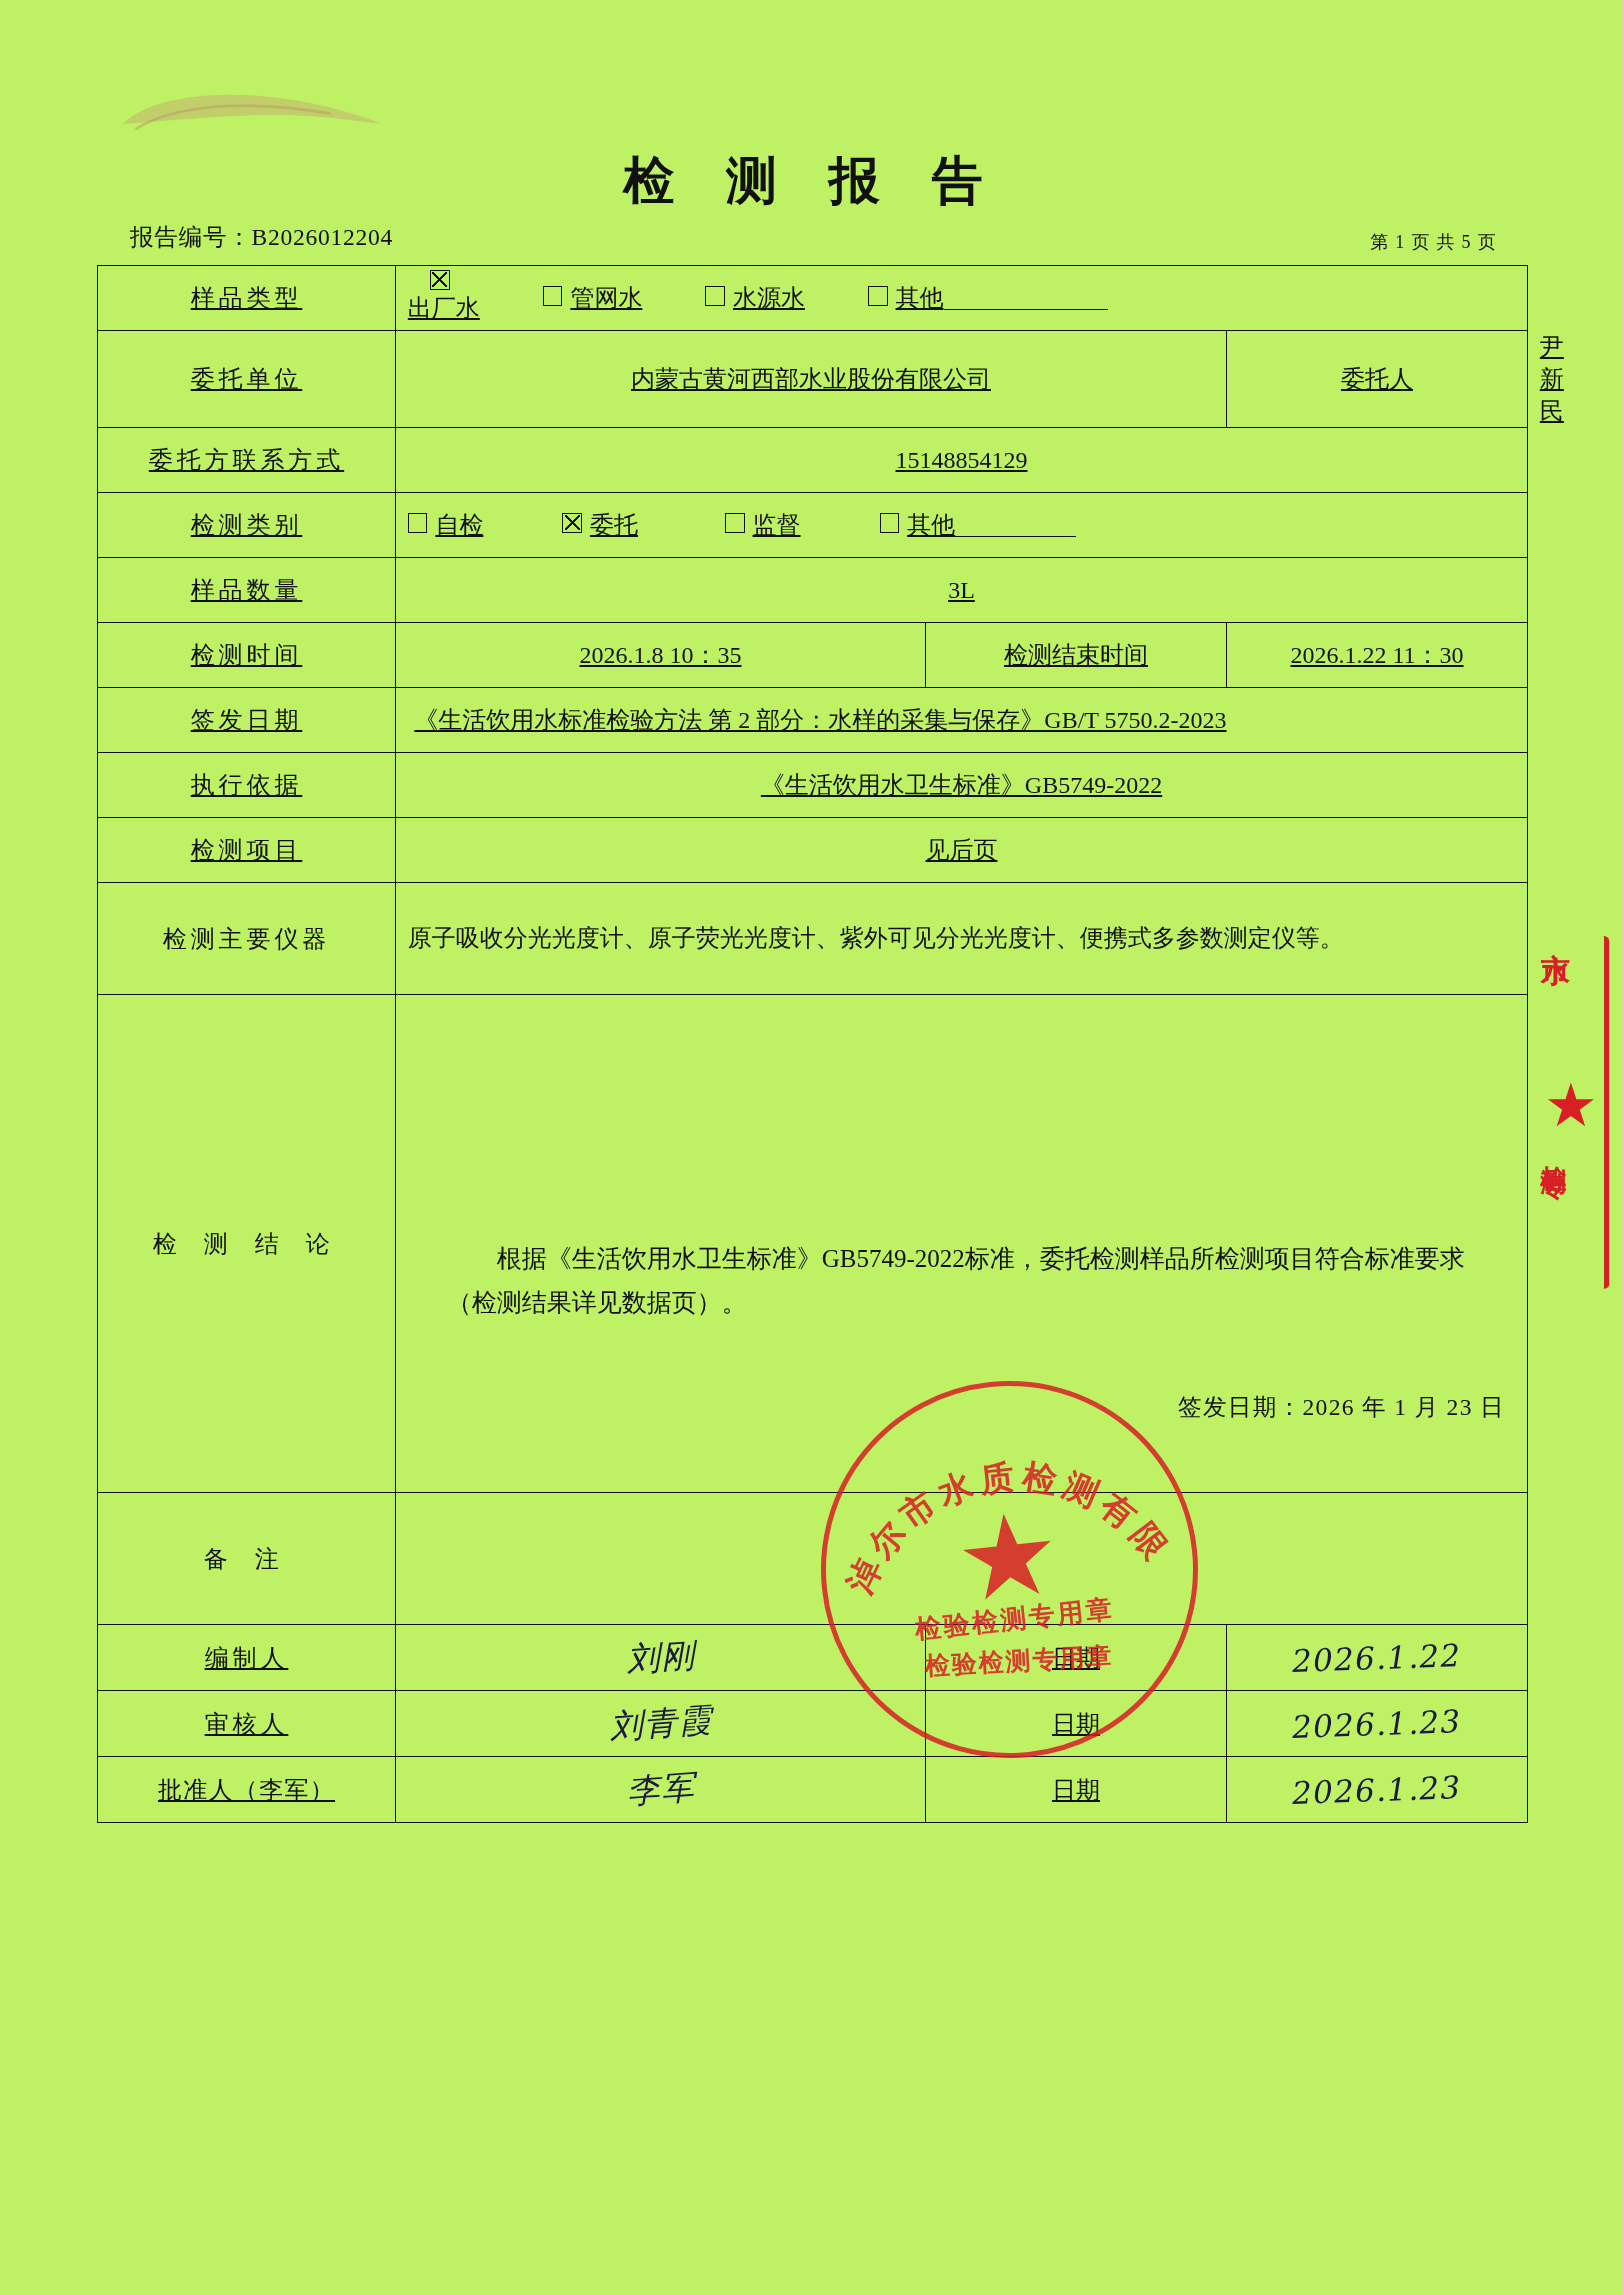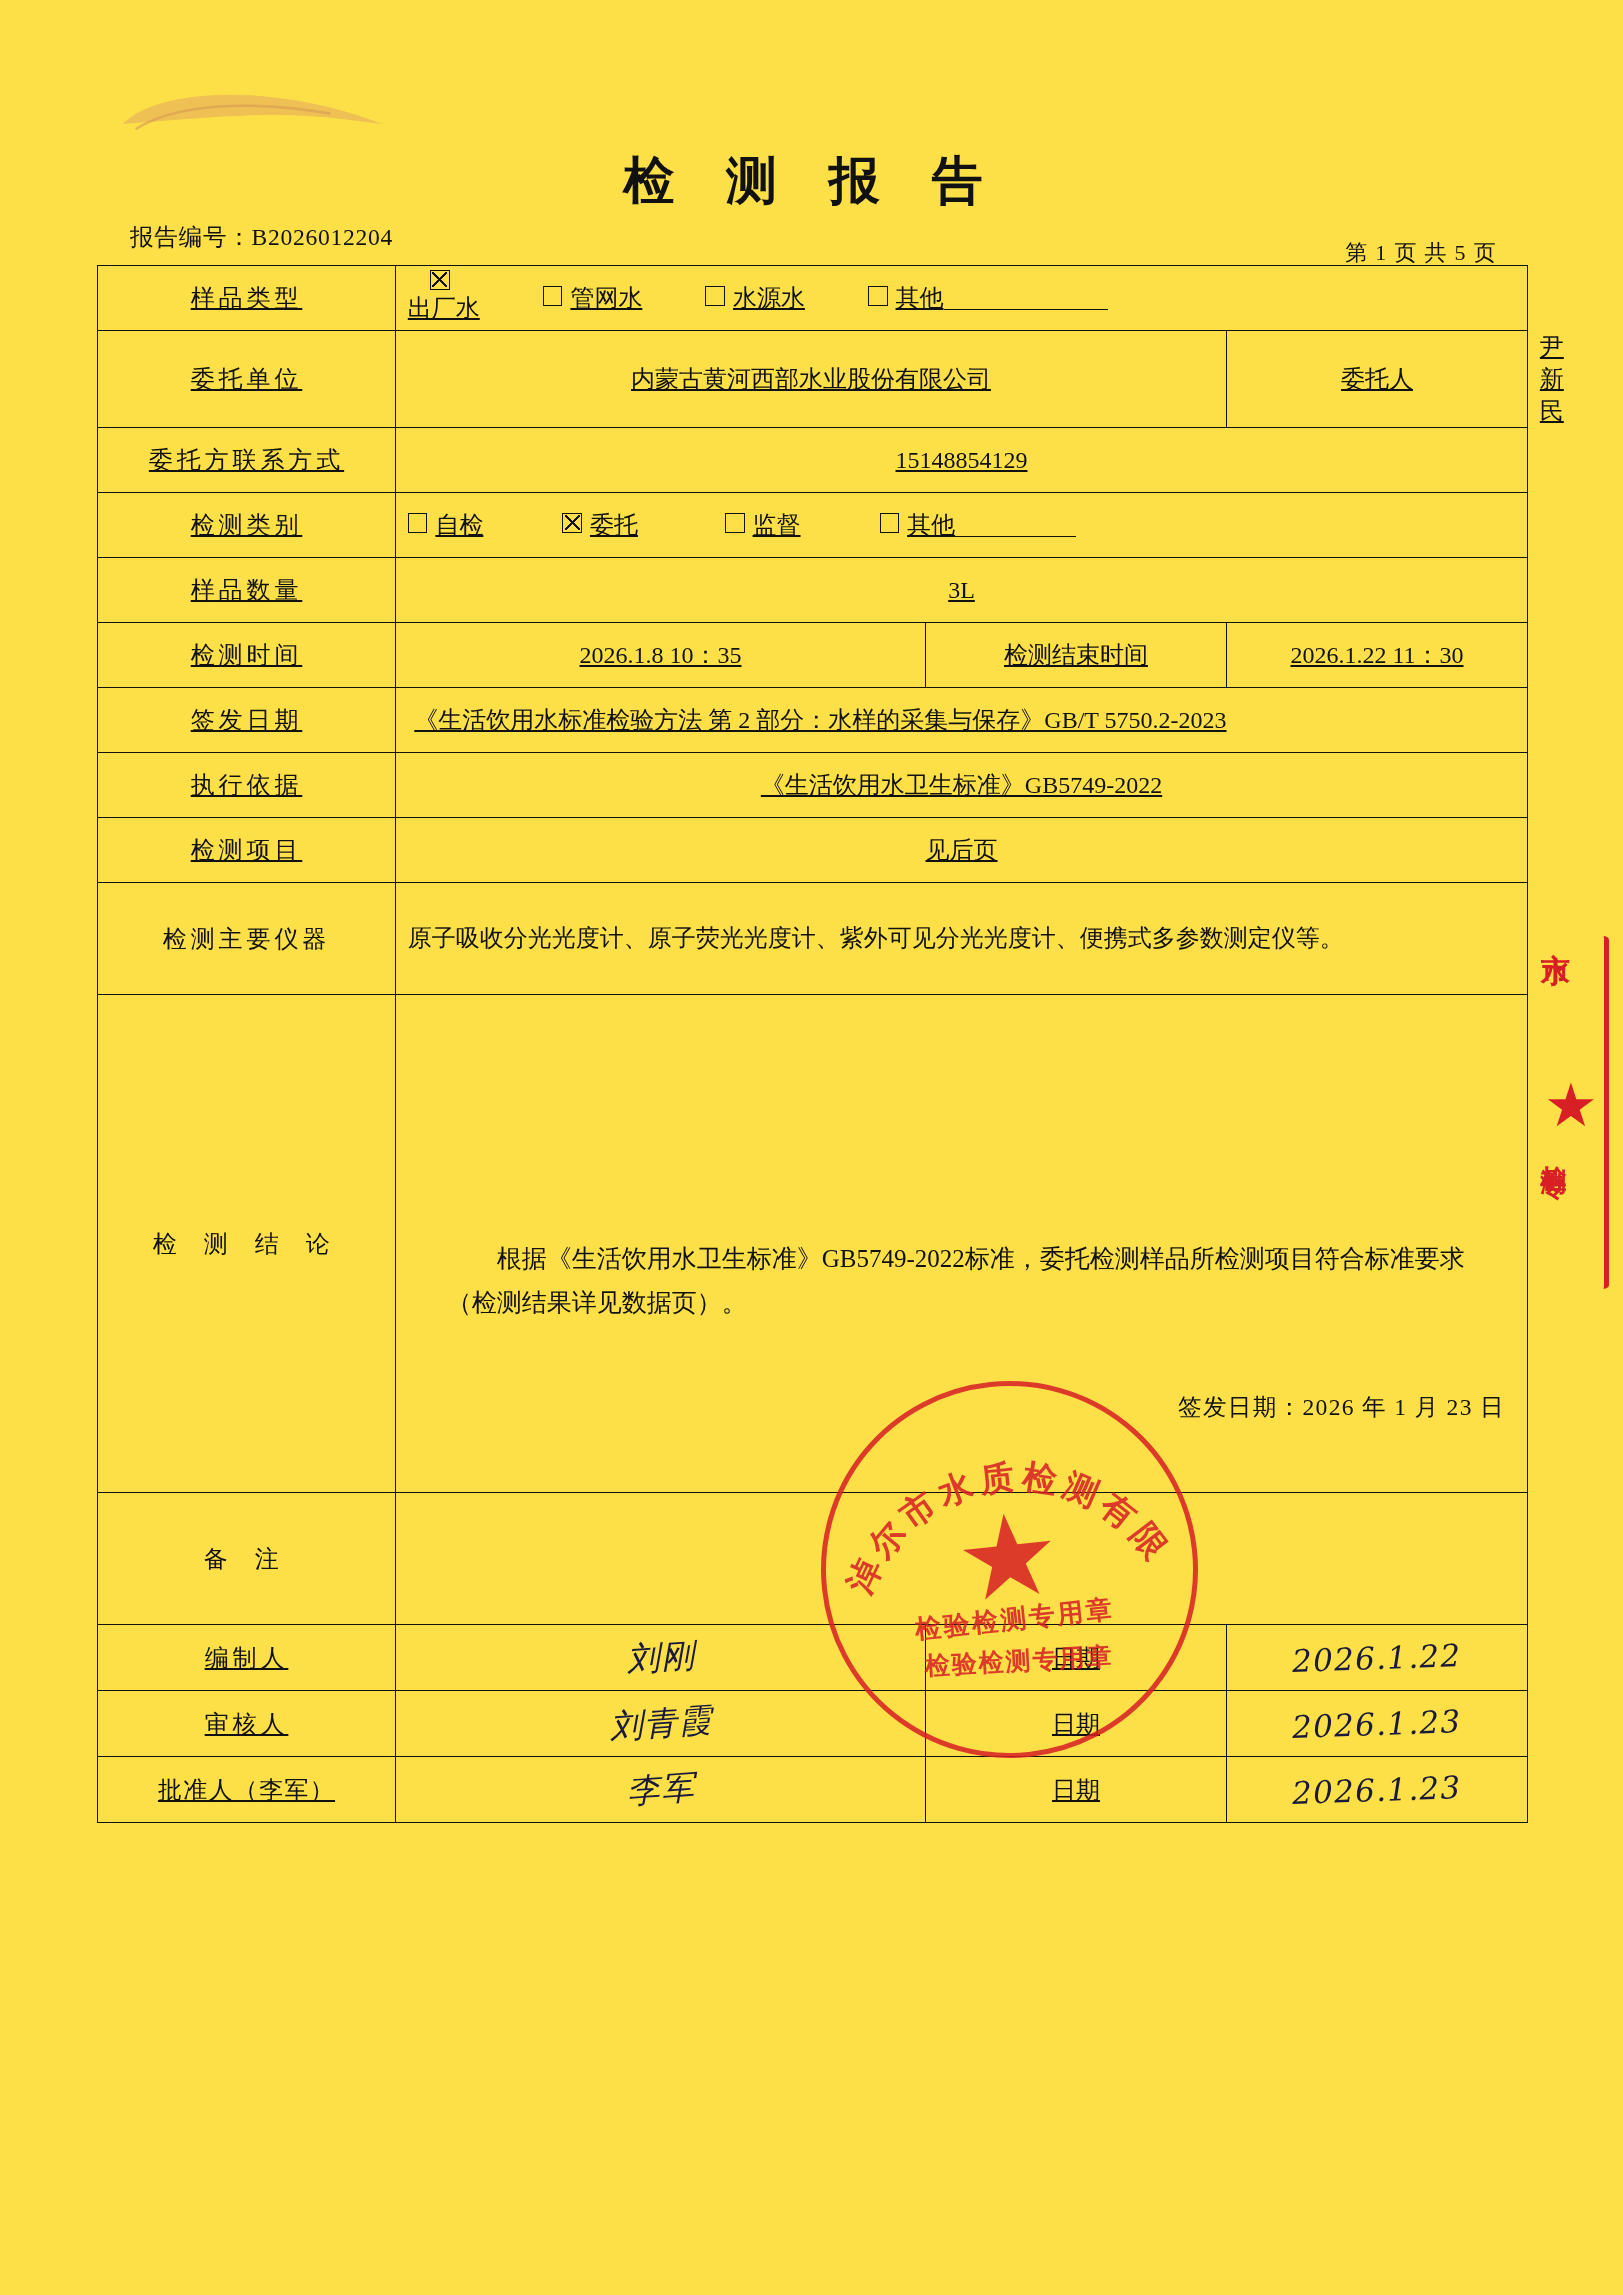--- a/index.html
+++ b/index.html
@@ -13,21 +13,21 @@
     position: relative;
     font-family: "Liberation Serif", "DejaVu Serif", serif;
     color: #111;
     overflow: hidden;
   }
   .page {
     position: absolute;
     top: 0; left: 0;
     width: 1623px;
     height: 2295px;
-    background: #fde047;
+    background: #bef264;
   }
 
   
   .title {
     position: absolute;
     top: 147px;
     left: 0;
     width: 1623px;
     text-align: center;
     font-size: 51px;
@@ -37,23 +37,23 @@
   }
   .report-no {
     position: absolute;
     top: 221px;
     left: 130px;
     font-size: 23.6px;
     letter-spacing: 0.7px;
   }
   .page-no {
     position: absolute;
-    top: 238px;
+    top: 230px;
     right: 126px;
-    font-size: 22px;
+    font-size: 18px;
     letter-spacing: 1.3px;
     text-align: center;
   }
 
   
   .tbl {
     position: absolute;
     top: 265px;
     left: 97px;
     width: 1430px;

